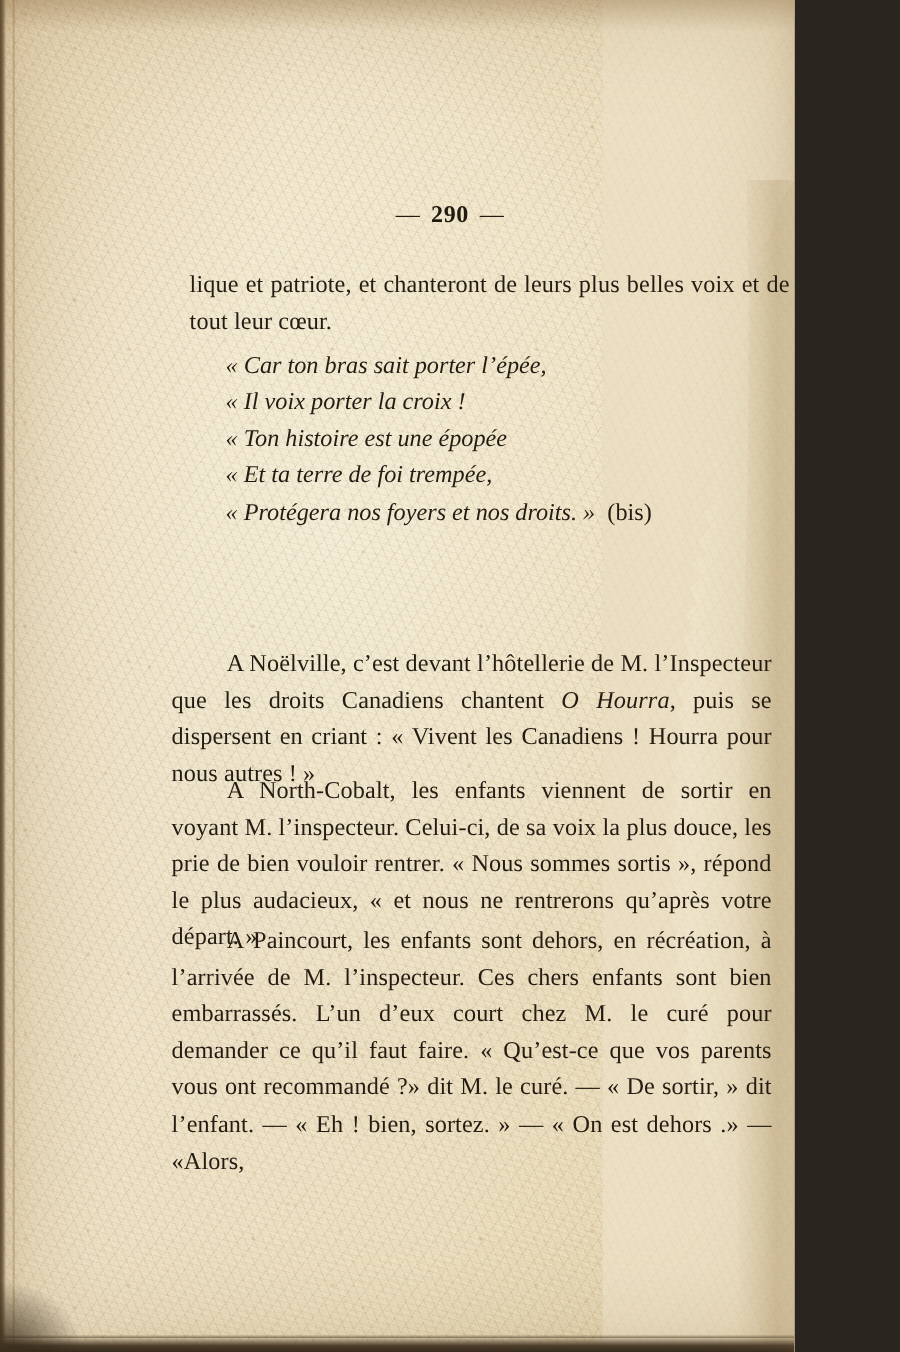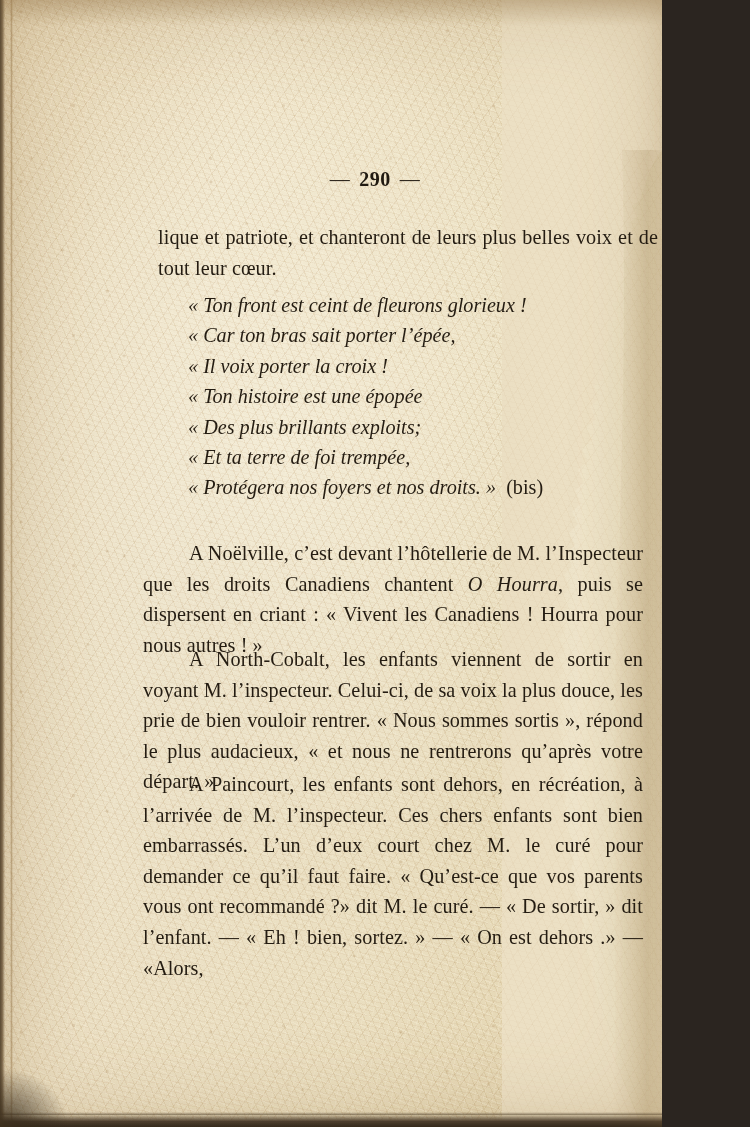--- a/index.html
+++ b/index.html
@@ -227,25 +227,23 @@
 
     <div class="folio">
       <span class="dash">—</span><span>290</span><span class="dash">—</span>
     </div>
 
     <div class="textblock">
       <p class="cont">lique et patriote, et chanteront de leurs plus belles voix et de tout leur cœur.</p>
     </div>
 
     <ul class="verse">
-      <li>« Ton front est ceint de fleurons glorieux !</li>
       <li>« Car ton bras sait porter l’épée,</li>
       <li>« Il voix porter la croix !</li>
       <li>« Ton histoire est une épopée</li>
-      <li>« Des plus brillants exploits;</li>
       <li>« Et ta terre de foi trempée,</li>
       <li><span>« Protégera nos foyers et nos droits. »</span><span class="roman">&nbsp;&nbsp;</span><span class="roman">(bis)</span></li>
     </ul>
 
     <div class="para-group" id="para-noelville">
       <p class="indent"><span>A Noëlville, c’est devant l’hôtellerie de M. l’Inspecteur que les droits Canadiens chantent </span><em class="title">O Hourra</em><span>, puis se dispersent en criant :   « Vivent les Canadiens !  Hourra pour nous autres ! »</span></p>
     </div>
 
     <div class="para-group" id="para-northcobalt">
       <p class="indent">A North-Cobalt, les enfants viennent de sortir en voyant M. l’inspecteur.  Celui-ci, de sa voix la plus douce, les prie de bien vouloir rentrer. « Nous sommes sortis », répond le plus audacieux, « et nous ne rentrerons qu’après votre départ. »</p>

